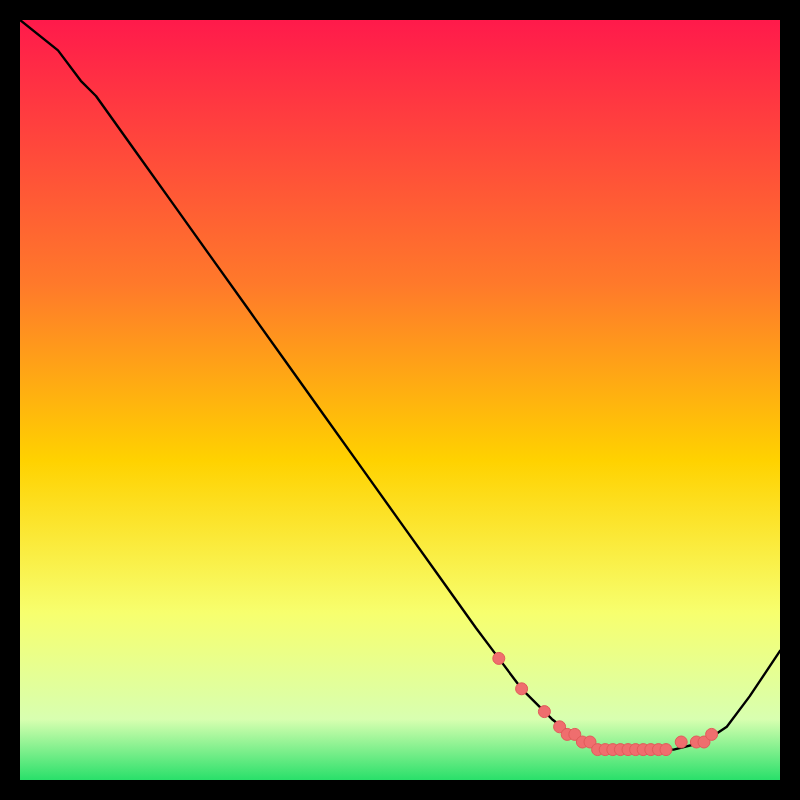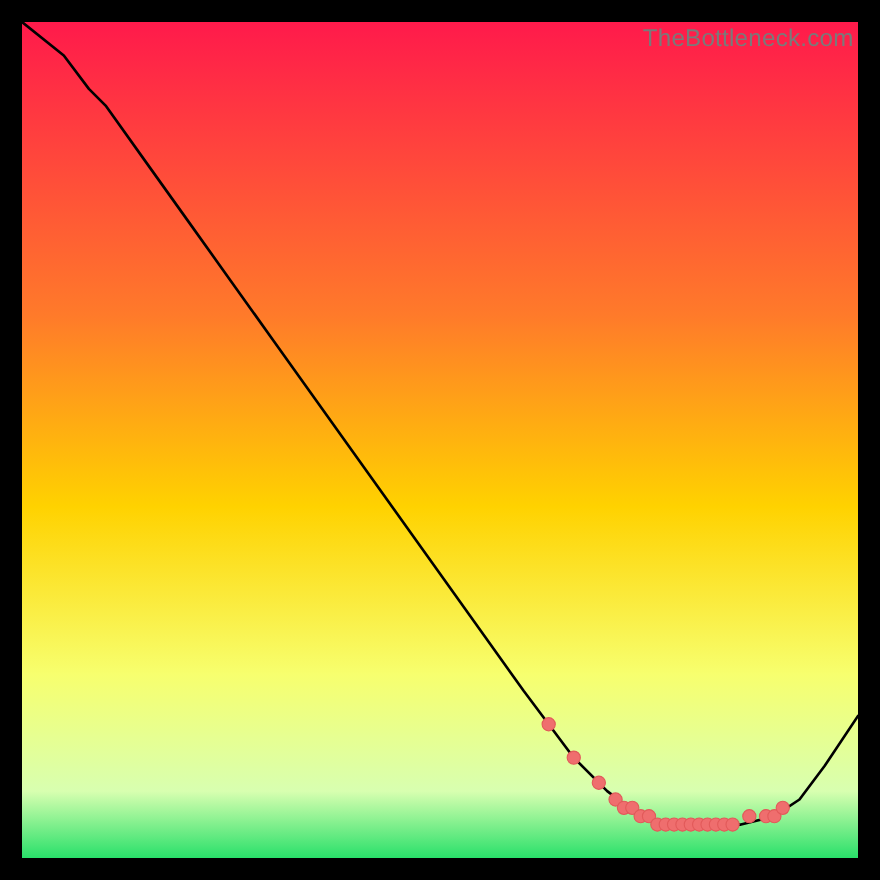--- a/index.html
+++ b/index.html
@@ -75,14 +75,13 @@
         <circle cx="630.80" cy="729.60" r="6" fill="#ef6e6e" stroke="#e25a5a" stroke-width="1"></circle>
         <circle cx="638.40" cy="729.60" r="6" fill="#ef6e6e" stroke="#e25a5a" stroke-width="1"></circle>
         <circle cx="646.00" cy="729.60" r="6" fill="#ef6e6e" stroke="#e25a5a" stroke-width="1"></circle>
         <circle cx="661.20" cy="722.00" r="6" fill="#ef6e6e" stroke="#e25a5a" stroke-width="1"></circle>
         <circle cx="676.40" cy="722.00" r="6" fill="#ef6e6e" stroke="#e25a5a" stroke-width="1"></circle>
         <circle cx="684.00" cy="722.00" r="6" fill="#ef6e6e" stroke="#e25a5a" stroke-width="1"></circle>
         <circle cx="691.60" cy="714.40" r="6" fill="#ef6e6e" stroke="#e25a5a" stroke-width="1"></circle>
       </g>
   </svg>
 
-  <div class="watermark">TheBottleneck.com</div>
 </div>
 
 </body></html>

